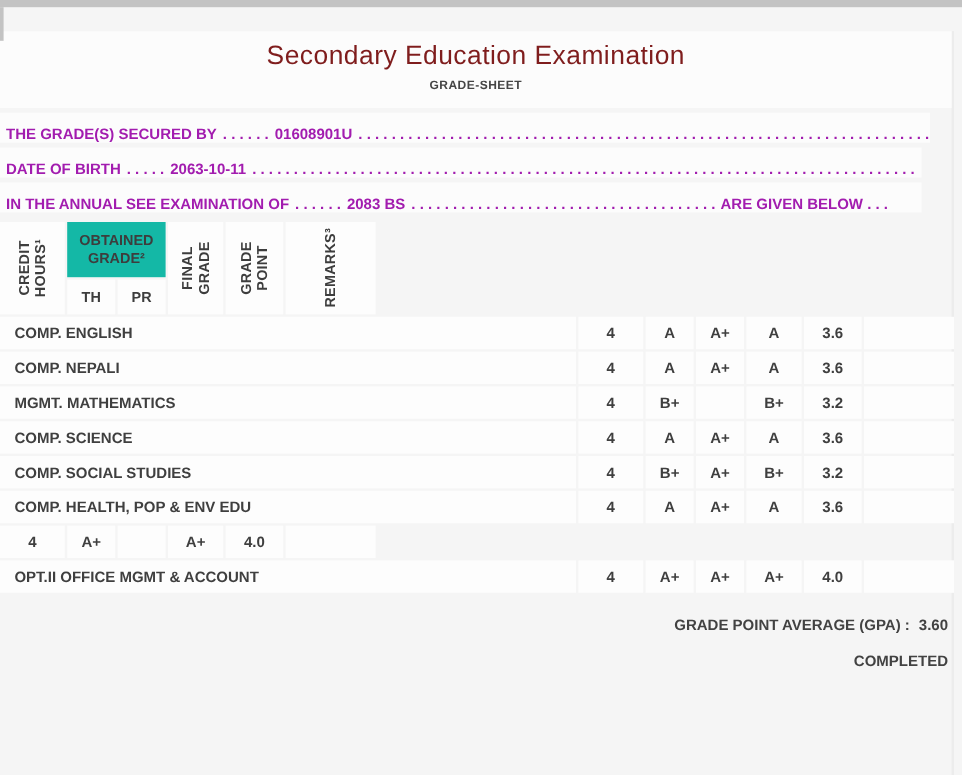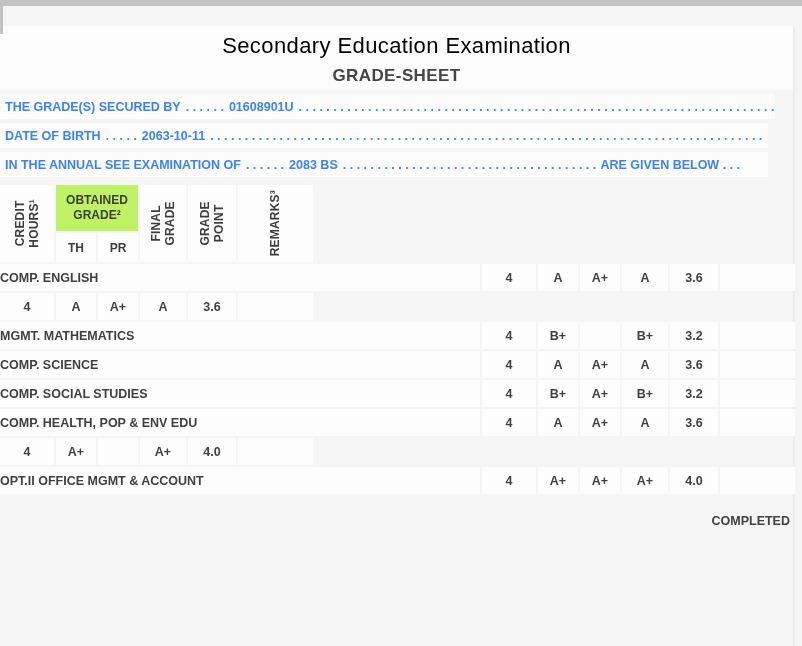--- a/index.html
+++ b/index.html
@@ -11,56 +11,56 @@
     color:#3d3d3d;
     position:relative;
   }
   
   .top-bar { position:absolute; top:0; left:0; width:802px; height:6px; background:#c3c3c3; }
   .left-notch { position:absolute; top:6px; left:0; width:3px; height:28px; background:#c3c3c3; }
   .page { width:795px; border-right:2px solid #ececec; min-height:640px; }
 
   
   .header-card { margin-top:26px; height:64px; background:#fcfcfc; text-align:center; padding-top:7px; }
-  .main-title { font-size:22px; font-weight:400; color:#000000; letter-spacing:0.4px; }
-  .sub-title { margin-top:7px; font-size:17px; font-weight:700; color:#454545; letter-spacing:0.4px; }
+  .main-title { font-size:22px; font-weight:400; color:#7f1d1d; letter-spacing:0.4px; }
+  .sub-title { margin-top:7px; font-size:10px; font-weight:700; color:#454545; letter-spacing:0.4px; }
 
   
   .info-section { margin-top:4px; }
   .info-line {
     background:#fcfcfc; height:25px; margin-bottom:4px;
-    display:flex; align-items:center;
-    font-size:12.5px; font-weight:700; color:#3b82f6;
+    display:flex; align-items:flex-end;
+    font-size:12.5px; font-weight:700; color:#a21caf;
     padding-left:5px; white-space:nowrap;
   }
   .info-line .gap-dots { margin:0 5px; }
   .info-line .fill-dots { flex:1 1 0; overflow:hidden; margin-left:5px; }
   .info-line .suffix { margin-left:4px; padding-right:28px; }
   .iw-1 { width:775px; } .iw-2 { width:768px; } .iw-3 { width:768px; }
 
   
   .grade-table { margin-top:8px; width:795px; }
   .thead-row { display:flex; gap:2px; height:77px; margin-bottom:2px; }
   .cell { background:#fdfdfd; }
   .th-subjects { width:480px; display:flex; align-items:center; padding-left:4px;
                  font-size:12.5px; font-weight:700; }
   .vcell { display:flex; align-items:center; justify-content:center; }
   .vlabel { transform:rotate(-90deg); white-space:pre-line; text-align:center;
             font-size:12px; font-weight:700; line-height:1.2; letter-spacing:0.2px; }
   .w-credit { width:54px; } .w-th { width:40px;text-align:right; } .w-pr { width:40px; }
   .w-final { width:46px; } .w-gp { width:48px; } .w-remarks { width:75px; }
   .obtained-group { width:82px; display:flex; flex-direction:column; gap:2px; }
-  .og-top { flex:1 1 auto; background:#bef264; display:flex; align-items:center; justify-content:center; }
+  .og-top { flex:1 1 auto; background:#14b8a6; display:flex; align-items:center; justify-content:center; }
   .hlabel { white-space:pre-line; text-align:center; font-size:12px; font-weight:700; line-height:1.25; }
   .og-bottom { height:29px; display:flex; gap:2px; }
   .og-bottom .cell { display:flex; align-items:center; justify-content:center;
                      font-size:12px; font-weight:700; }
   .tbody-row { display:flex; gap:2px; height:27px; margin-bottom:2px;
                font-size:12.5px; font-weight:600; color:#3f3f3f; }
-  .td-subject { width:480px; display:flex; align-items:center; padding-left:0;text-align:right; }
+  .td-subject { width:480px; display:flex; align-items:center; padding-left:12px;text-align:right; }
   .td { display:flex; align-items:center; justify-content:center; }
 
   
   .summary { margin-top:20px; width:790px; text-align:right;
              font-size:12.5px; font-weight:700; color:#424242; }
   .gpa-line { margin-bottom:16px; }
   .gpa-line span { margin-left:4px; }
 </style>
 </head>
 <body>
@@ -130,20 +130,21 @@
     <div class="tbody-row">
       <div class="cell td-subject">COMP. ENGLISH</div>
       <div class="cell td w-credit">4</div>
       <div class="cell td w-th">A</div>
       <div class="cell td w-pr">A+</div>
       <div class="cell td w-final">A</div>
       <div class="cell td w-gp">3.6</div>
       <div class="cell td w-remarks"></div>
     </div>
     <div class="tbody-row">
+      <div class="cell td-subject">COMP. NEPALI</div>
       <div class="cell td w-credit">4</div>
       <div class="cell td w-th">A</div>
       <div class="cell td w-pr">A+</div>
       <div class="cell td w-final">A</div>
       <div class="cell td w-gp">3.6</div>
       <div class="cell td w-remarks"></div>
     </div>
     <div class="tbody-row">
       <div class="cell td-subject">MGMT. MATHEMATICS</div>
       <div class="cell td w-credit">4</div>
@@ -194,16 +195,20 @@
       <div class="cell td w-th">A+</div>
       <div class="cell td w-pr">A+</div>
       <div class="cell td w-final">A+</div>
       <div class="cell td w-gp">4.0</div>
       <div class="cell td w-remarks"></div>
     </div>
 
   </div>
 
   <div class="summary">
+    <div class="gpa-line">
+      <span>GRADE POINT AVERAGE (GPA) :</span>
+      <span>3.60</span>
+    </div>
     <div>COMPLETED</div>
   </div>
 
 </div>
 
 </body></html>

